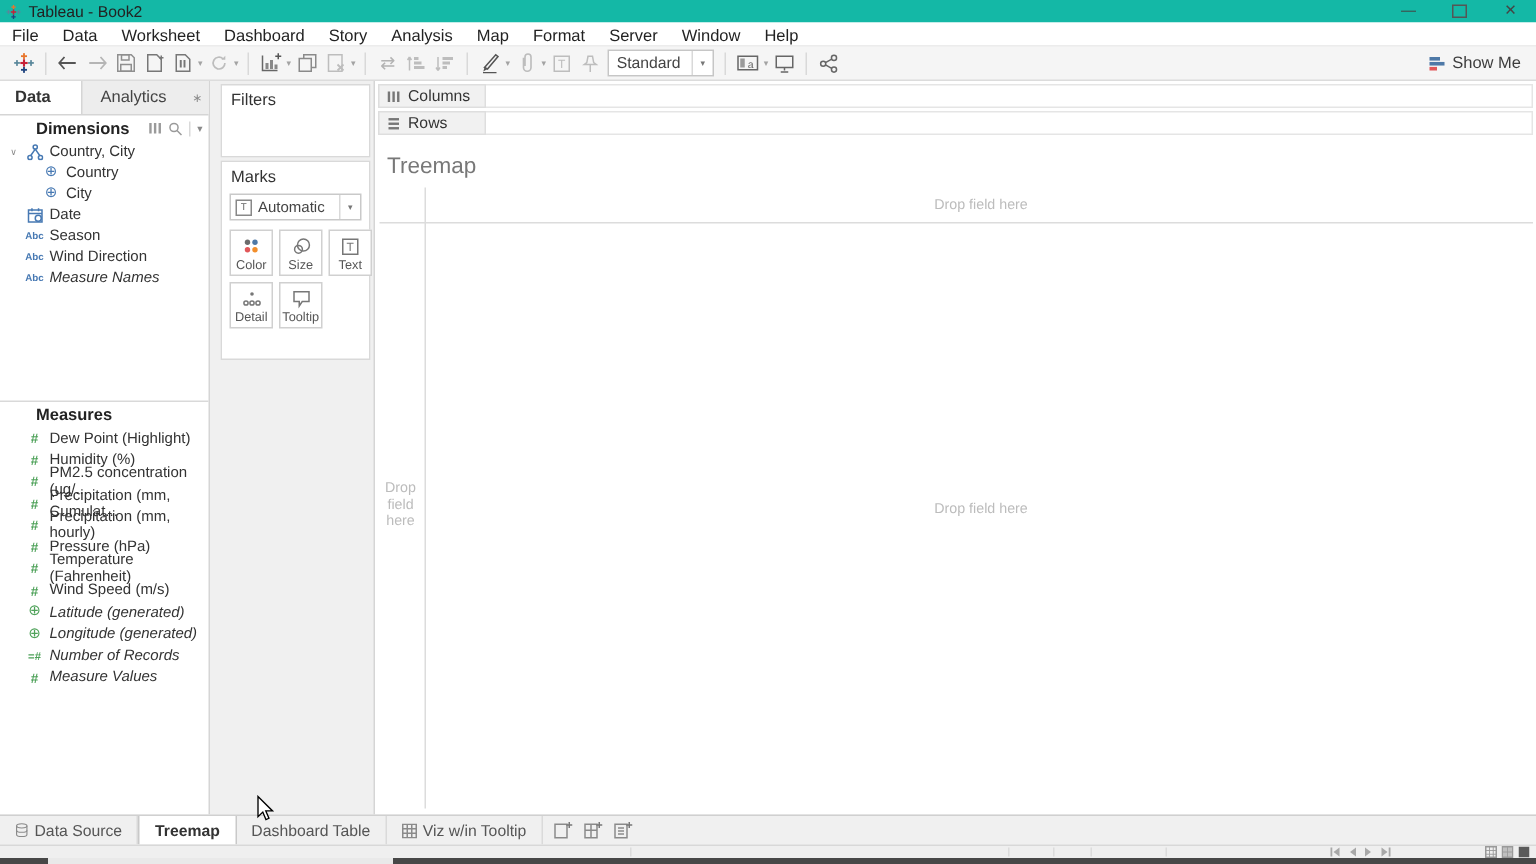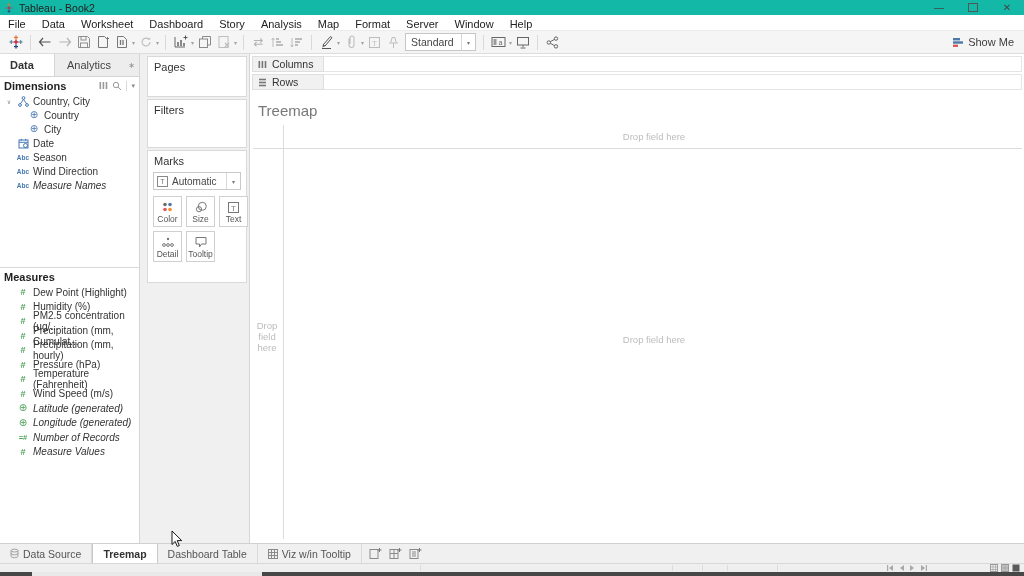--- a/index.html
+++ b/index.html
@@ -25,21 +25,21 @@
   .showme{margin-left:auto;display:flex;align-items:center;gap:4px;color:#3d3d3d;font-size:11px;padding-right:4px;}
   
   .main{position:absolute;top:54px;left:0;right:0;bottom:33px;display:flex;}
   
   .datapane{width:140px;flex:none;background:#fff;border-right:1px solid #d5d5d5;display:flex;flex-direction:column;box-sizing:border-box;}
   .dp-tabs{height:22px;display:flex;border-bottom:1px solid #d5d5d5;flex:none;}
   .dp-tab-active{width:54px;background:#fff;font-weight:bold;display:flex;align-items:center;padding-left:10px;box-sizing:border-box;}
   .dp-tab-inactive{flex:1;background:#ededed;border-left:1px solid #d5d5d5;color:#444;display:flex;align-items:center;padding-left:12px;}
   .dp-pin{width:15px;background:#ededed;color:#8a8a8a;display:flex;align-items:center;justify-content:center;font-size:8px;flex:none;}
   .dp-source{height:17px;display:flex;align-items:center;gap:5px;padding-left:8px;font-size:10px;color:#333;border-bottom:1px solid #e6e6e6;flex:none;}
-  .dp-sec-header{height:17px;display:flex;align-items:center;padding:0 4px 0 4px;font-weight:bold;font-size:11px;color:#222;flex:none;}
+  .dp-sec-header{height:17px;display:flex;align-items:center;padding:0 4px 0 24px;font-weight:bold;font-size:11px;color:#222;flex:none;}
   .dp-hdr-icons{margin-left:auto;display:flex;align-items:center;gap:4px;color:#8a8a8a;}
   .dp-hdr-sep{width:1px;height:10px;background:#d9d9d9;}
   .dp-hdr-caret{font-size:7px;color:#8a8a8a;}
   .dp-row{height:14px;display:flex;align-items:center;font-size:10px;color:#333;padding-left:5px;gap:3px;flex:none;}
   .dp-row.mrow{height:14.5px;}
   .dp-row .chev{width:8px;font-size:6px;color:#888;text-align:center;flex:none;}
   .dp-row .noChev{width:8px;flex:none;}
   .dp-row.child{padding-left:27px;}
   .f-icon{width:14px;text-align:center;flex:none;display:flex;align-items:center;justify-content:center;}
   .dimc{color:#4779b3;} .meac{color:#4fa25a;}
@@ -444,23 +444,20 @@
           <span class="italic">Number of Records</span>
         </div>
       <div class="dp-row mrow">
           <span class="noChev"></span>
           <span class="f-icon meac hash-glyph">#</span>
           <span class="italic">Measure Values</span>
         </div>
     </div>
 
     <div class="cardspanel">
-      <div class="card card-pages">
-        <div class="card-label">Pages</div>
-      </div>
       <div class="card card-filters">
         <div class="card-label">Filters</div>
       </div>
       <div class="card card-marks">
         <div class="card-label">Marks</div>
         <div class="marks-dropdown">
           <span class="tbox">T</span>
           <span>Automatic</span>
           <span class="caret-box">▾</span>
         </div>

